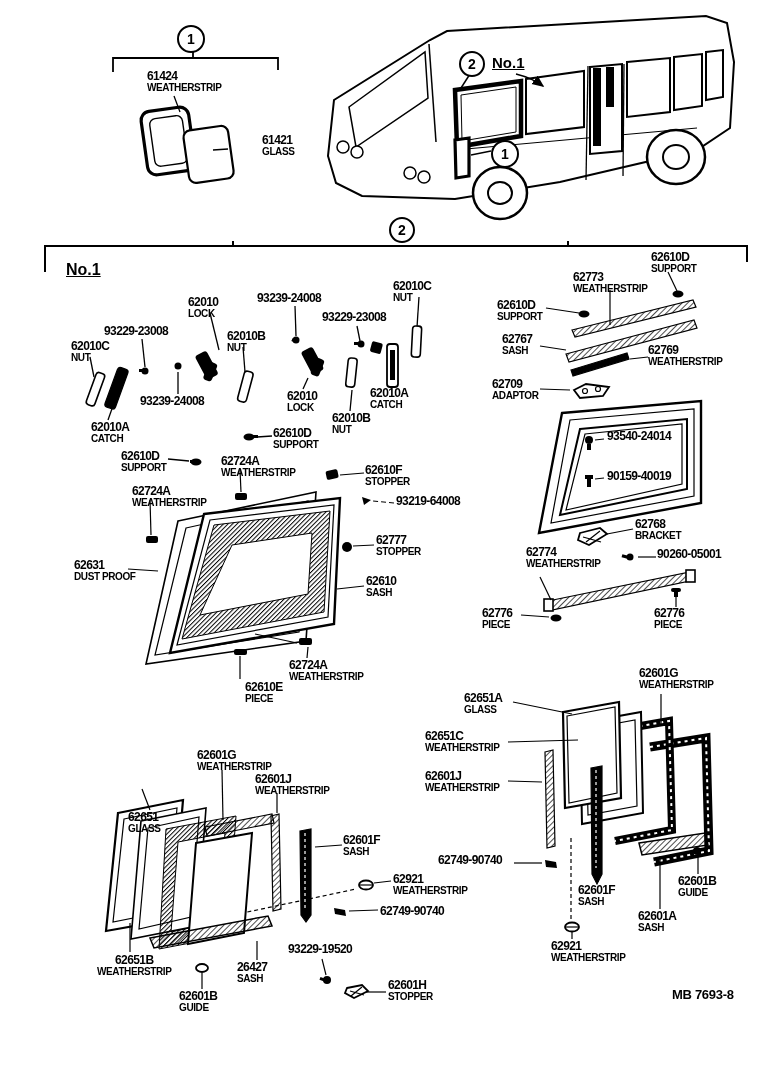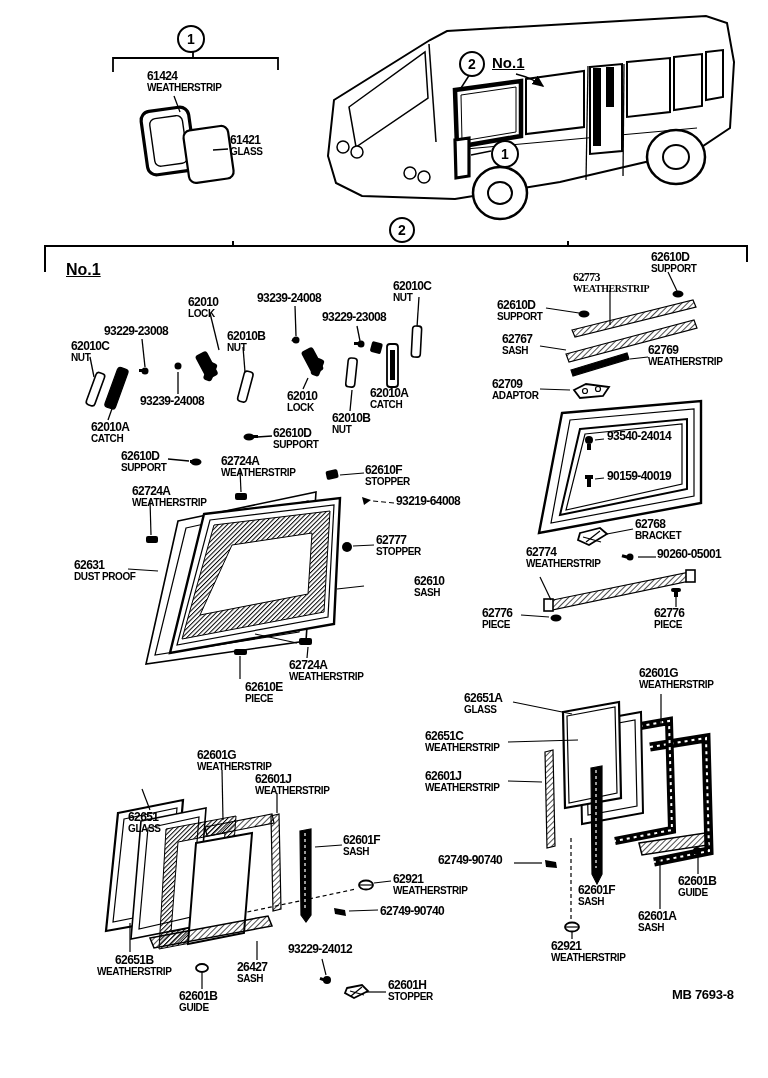--- a/index.html
+++ b/index.html
@@ -311,21 +311,21 @@
 <div class="ref-title" style="left:492px;top:54px;">No.1</div>
 <div class="ref-title" style="left:66px;top:261px;font-size:16px;">No.1</div>
 
 <div class="footer-code" style="left:672px;top:987px;">MB 7693-8</div>
 
 <div>
       <div class="part-label" style="left: 147px; top: 70px;">
         <div class="num">61424</div>
         <div class="sub">WEATHERSTRIP</div>
       </div>
-      <div class="part-label" style="left: 230px; top: 134px;">
+      <div class="part-label" style="left: 230px; top: 134px; padding-left: 32px;">
         <div class="num">61421</div>
         <div class="sub">GLASS</div>
       </div>
       <div class="part-label" style="left: 188px; top: 296px;">
         <div class="num">62010</div>
         <div class="sub">LOCK</div>
       </div>
       <div class="part-label" style="left: 257px; top: 292px;">
         <div class="num">93239-24008</div>
       </div>
@@ -390,37 +390,37 @@
         <div class="num">93219-64008</div>
       </div>
       <div class="part-label" style="left: 376px; top: 534px;">
         <div class="num">62777</div>
         <div class="sub">STOPPER</div>
       </div>
       <div class="part-label" style="left: 74px; top: 559px;">
         <div class="num">62631</div>
         <div class="sub">DUST PROOF</div>
       </div>
-      <div class="part-label" style="left: 366px; top: 575px; margin-left: 48px;">
+      <div class="part-label" style="left: 366px; top: 575px;">
         <div class="num">62610</div>
         <div class="sub">SASH</div>
       </div>
       <div class="part-label" style="left: 289px; top: 659px;">
         <div class="num">62724A</div>
         <div class="sub">WEATHERSTRIP</div>
       </div>
       <div class="part-label" style="left: 216px; top: 681px; margin-left: 29px;">
         <div class="num">62610E</div>
         <div class="sub">PIECE</div>
       </div>
       <div class="part-label" style="left: 651px; top: 251px;">
         <div class="num">62610D</div>
         <div class="sub">SUPPORT</div>
       </div>
-      <div class="part-label" style="left: 573px; top: 271px; font-family: Liberation Serif, serif;">
+      <div class="part-label" style="left: 573px; top: 271px;">
         <div class="num">62773</div>
         <div class="sub">WEATHERSTRIP</div>
       </div>
       <div class="part-label" style="left: 497px; top: 299px;">
         <div class="num">62610D</div>
         <div class="sub">SUPPORT</div>
       </div>
       <div class="part-label" style="left: 502px; top: 333px;">
         <div class="num">62767</div>
         <div class="sub">SASH</div>
@@ -522,21 +522,21 @@
       </div>
       <div class="part-label" style="left: 237px; top: 961px;">
         <div class="num">26427</div>
         <div class="sub">SASH</div>
       </div>
       <div class="part-label" style="left: 179px; top: 990px;">
         <div class="num">62601B</div>
         <div class="sub">GUIDE</div>
       </div>
       <div class="part-label" style="left: 288px; top: 943px;">
-        <div class="num">93229-24012</div>
+        <div class="num">93229-19520</div>
       </div>
       <div class="part-label" style="left: 388px; top: 979px;">
         <div class="num">62601H</div>
         <div class="sub">STOPPER</div>
       </div>
     </div>
 
 </div>
 
 </body></html>

